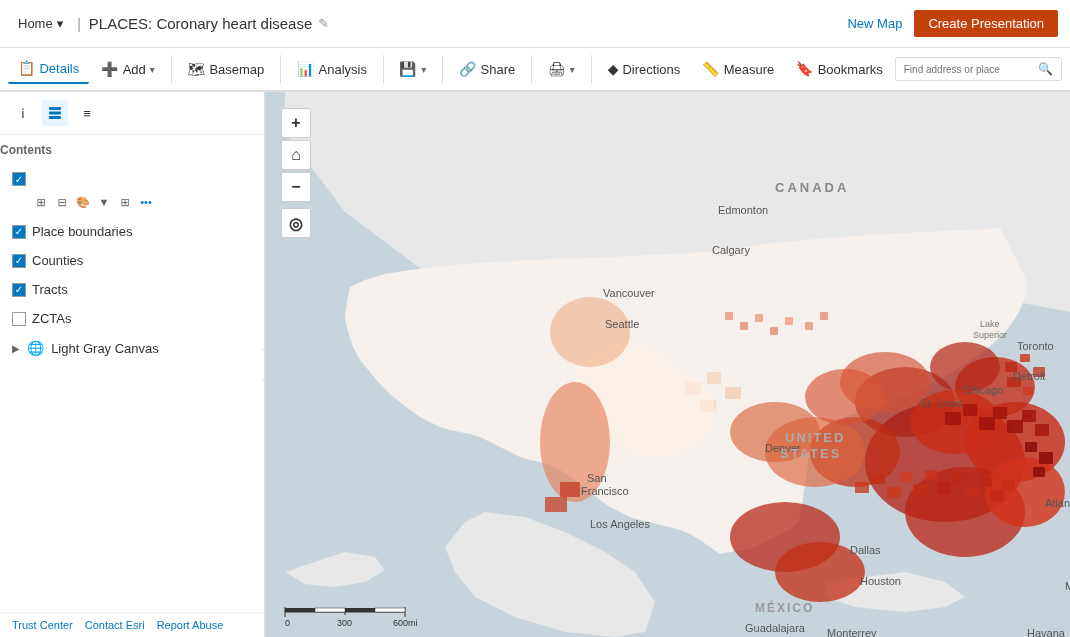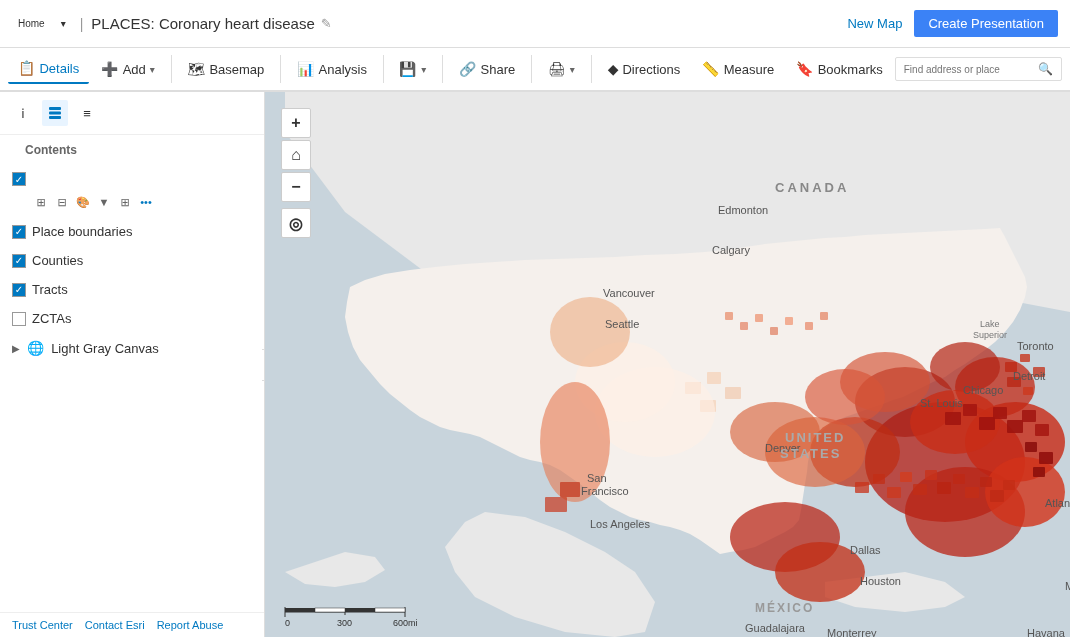--- a/index.html
+++ b/index.html
@@ -5,31 +5,31 @@
     * { margin: 0; padding: 0; box-sizing: border-box; }
     body { font-family: Arial, sans-serif; font-size: 13px; background: #fff; width: 1070px; height: 637px; overflow: hidden; }
 
     
     #topbar {
       display: flex; align-items: center; height: 48px;
       background: #fff; border-bottom: 1px solid #ddd;
       padding: 0 12px; gap: 8px;
     }
     #topbar .home-btn {
-      display: flex; align-items: center; gap: 16px;
-      font-size: 10px; color: #333; cursor: pointer;
+      display: flex; align-items: center; gap: 4px;
+      font-size: 13px; color: #333; cursor: pointer;
       padding: 4px 6px; border-radius: 2px; text-align: center;
     }
     #topbar .sep { color: #999; font-size: 14px; }
     #topbar .map-title { font-size: 15px; font-weight: normal; color: #333; flex: 1; display: flex; align-items: center; gap: 6px; }
     #topbar .edit-icon { color: #999; font-size: 13px; cursor: pointer; }
     #topbar .right-actions { display: flex; align-items: center; gap: 12px; }
     #topbar .new-map-btn { color: #0079c1; font-size: 13px; cursor: pointer; }
     #topbar .create-pres-btn {
-      background: #3b82f6; color: #fff; border: none;
+      background: #c2410c; color: #fff; border: none;
       padding: 6px 14px; font-size: 13px; cursor: pointer; border-radius: 2px;
     }
 
     
     #toolbar {
       display: flex; align-items: center; height: 44px;
       background: #fff; border-bottom: 2px solid #ddd;
       padding: 0 8px; gap: 2px;
     }
     .tb-btn {
@@ -70,21 +70,21 @@
       justify-content: center; cursor: pointer; border-radius: 2px; color: #333;
     }
     .sidebar-icon-btn.active { background: #e8f4ff; color: #0079c1; }
     #sidebar-collapse {
       position: absolute; right: -12px; top: 50%; transform: translateY(-50%);
       width: 14px; height: 32px; background: #fff; border: 1px solid #ddd;
       border-left: none; cursor: pointer; display: flex; align-items: center;
       justify-content: center; z-index: 10; border-radius: 0 4px 4px 0; font-size: 10px;
     }
     #contents-label {
-      padding: 8px 12px 4px 25px; font-size: 12px; font-weight: bold; color: #666;
+      padding: 8px 12px 4px 0; font-size: 12px; font-weight: bold; color: #666;
     }
     #layer-list { padding: 4px 0; flex: 1; overflow-y: auto; }
     .layer-group { padding: 2px 0; }
     .layer-item {
       display: flex; align-items: center; padding: 5px 12px;
       gap: 6px; cursor: pointer;
     }
     .layer-checkbox {
       width: 14px; height: 14px; border: 1px solid #999;
       background: #0079c1; display: flex; align-items: center;

